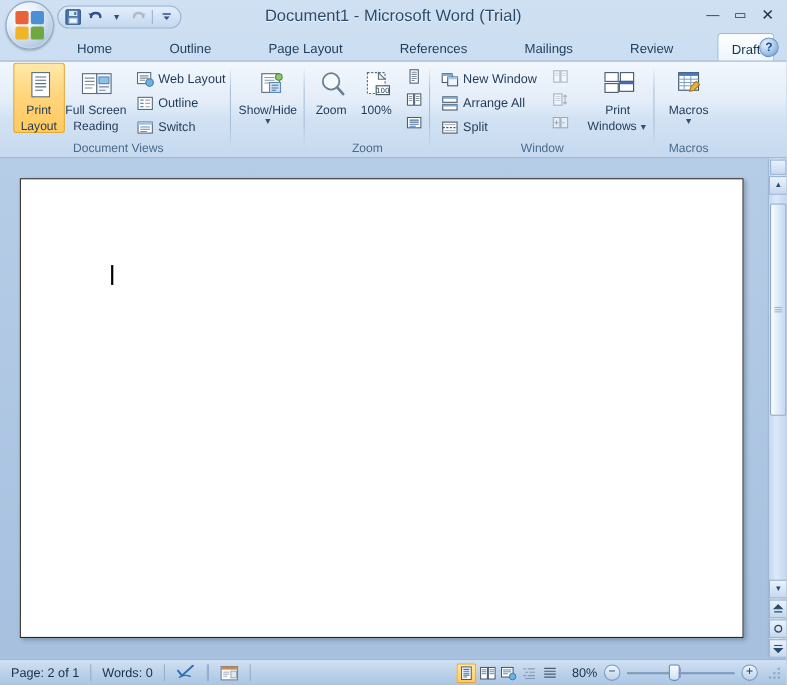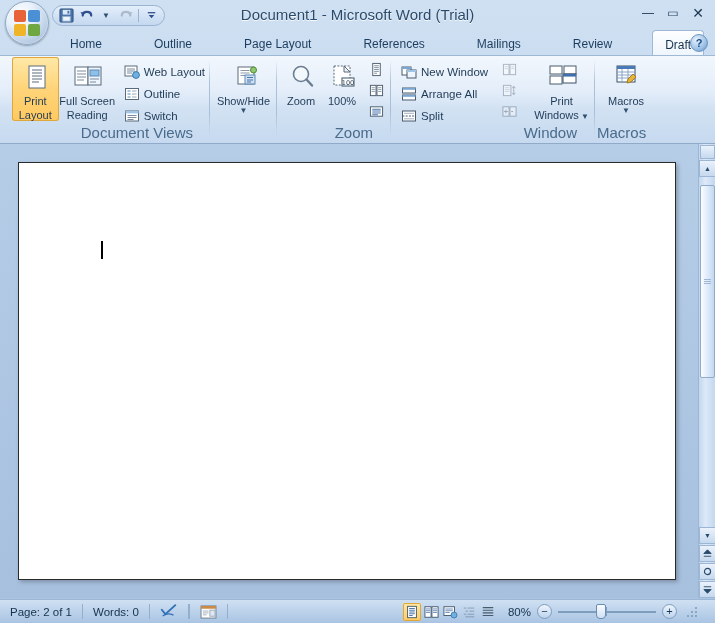--- a/index.html
+++ b/index.html
@@ -84,22 +84,22 @@
 
   
   .ribbon {
     position: absolute; left: 0; top: 55px; width: 715px; height: 89px;
     background: linear-gradient(to bottom, #f2f7fd 0%, #e3edf9 42%, #d2e2f3 60%, #c6d9ef 100%);
     border-top: 1px solid #9fb8d4; border-bottom: 1px solid #8fabc9;
   }
   .group { position: absolute; top: 1px; height: 86px; }
   .group-body { position: absolute; left: 0; top: 0; right: 0; height: 67px; display: flex; align-items: flex-start; }
   .group-label {
-    position: absolute; left: 0; right: 16px; bottom: 2px; text-align: right;
-    font-size: 15px; color: #4a6party; color: #4a6b8c;
+    position: absolute; left: 0; right: 0; bottom: 2px; text-align: center;
+    font-size: 11px; color: #4a6party; color: #4a6b8c;
   }
   .group-sep { position: absolute; top: 4px; width: 1px; height: 76px; background: linear-gradient(to bottom, rgba(255,255,255,0), #a9c0da 30%, #a9c0da 70%, rgba(255,255,255,0)); }
 
   
   .bigbtn {
     width: 52px; display: flex; flex-direction: column; align-items: center;
     padding-top: 4px; border-radius: 3px; cursor: default;
   }
   .bigbtn.selected {
     background: linear-gradient(to bottom, #ffe9a8 0%, #ffd479 50%, #ffc95f 100%);
@@ -172,21 +172,21 @@
   }
   .st-item { padding: 0 10px; height: 24px; display: flex; align-items: center; gap: 5px; cursor: default; }
   .st-sep { width: 1px; height: 15px; background: #93afcd; }
   .viewbtns { display: flex; align-items: center; gap: 1px; margin-left: auto; padding-right: 4px; }
   .vbtn {
     width: 18px; height: 18px; display: flex; align-items: center; justify-content: center;
     border-radius: 2px;
   }
   .vbtn.active { background: linear-gradient(to bottom,#ffe9a8,#ffc95f); box-shadow: inset 0 0 0 1px #e0a83c; }
   .vbtn.dim { opacity: .45; }
-  .zoomwrap { display: flex; align-items: center; gap: 6px; padding-right: 16px; }
+  .zoomwrap { display: flex; align-items: center; gap: 6px; padding-right: 4px; }
   .zoomval { font-size: 11.5px; color: #16324d; min-width: 30px; text-align: right; }
   .zbtn {
     width: 15px; height: 15px; border-radius: 50%;
     background: linear-gradient(to bottom, #eef5fd, #bcd2ea);
     border: 1px solid #7f9dbf; font-size: 11px; line-height: 13px; text-align: center; color: #1b3a5c;
   }
   .slider { position: relative; width: 98px; height: 15px; }
   .slider-track { position: absolute; left: 0; right: 0; top: 7px; height: 2px; background: #7f9dbf; }
   .slider-mid { position: absolute; left: 48px; top: 3px; width: 1px; height: 9px; background: #7f9dbf; }
   .slider-thumb {

